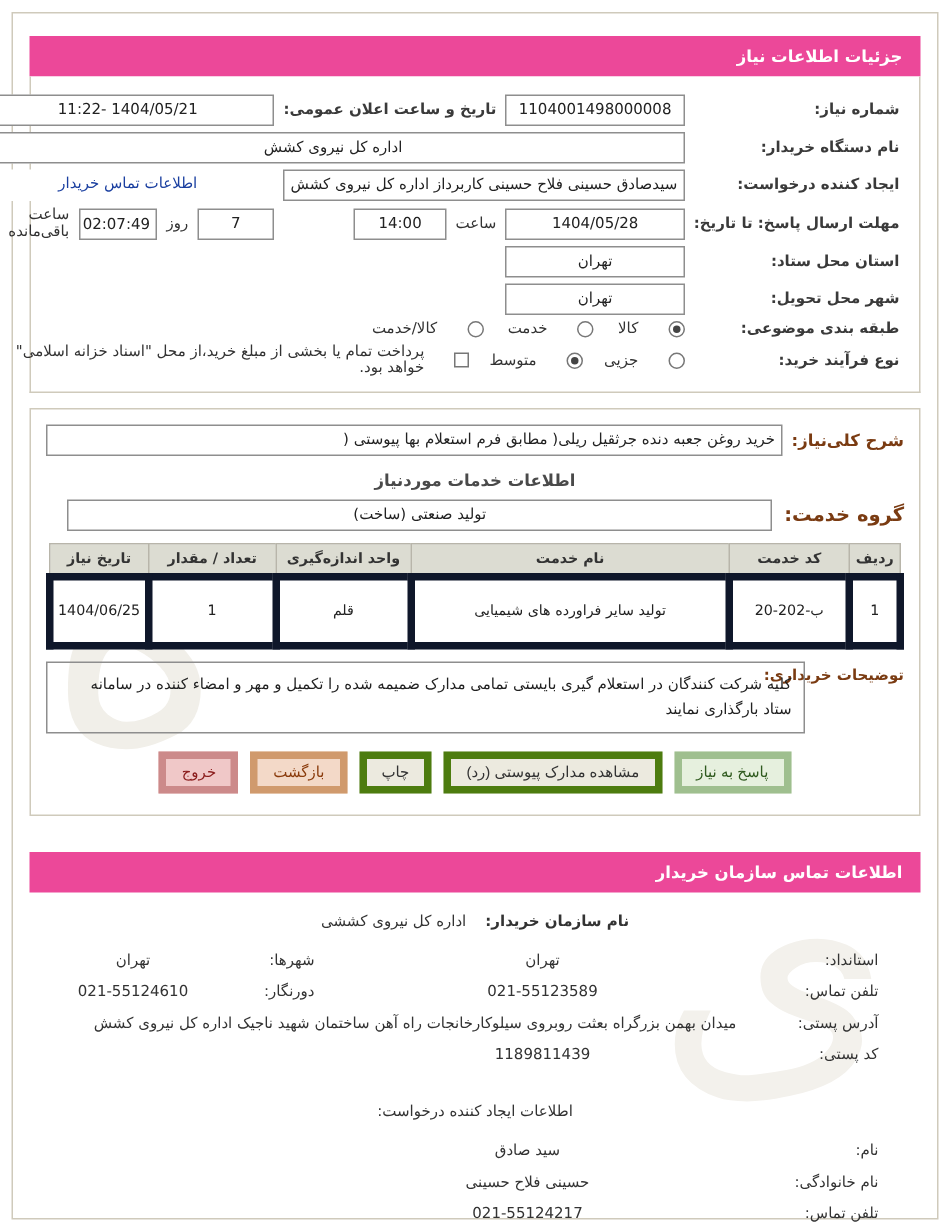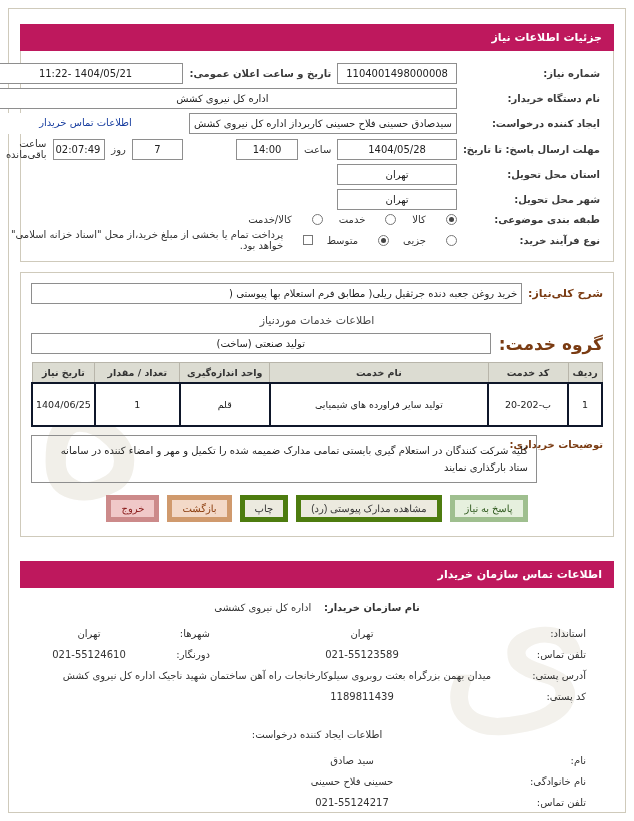--- a/index.html
+++ b/index.html
@@ -41,21 +41,21 @@
     border: 1px solid #cfcabb;
     background: transparent;
     z-index: 1;
   }
   .content {
     position: relative;
     z-index: 2;
     padding: 0 20px;
   }
   .bar {
-    background: #be185d;
+    background: #ec4899;
     color: #fff;
     text-align: right;
     font-size: 11px;
     font-weight: bold;
     padding: 7px 12px;
     margin: 24px 0 0 0;
   }
   .bar.center { text-align: right; }
   .panel {
     border: 1px solid #cfcabb;
@@ -116,43 +116,43 @@
   .sec-box {
     border: 1px solid #cfcabb;
     margin-top: 10px;
     padding: 10px;
   }
   .title-line { display: flex; align-items: center; gap: 6px; }
   .title-strong { font-size: 11px; font-weight: bold; color: #7a3b12; white-space: nowrap; }
   .subtitle {
     text-align: center;
     font-size: 11px;
-    font-weight: normal;
+    font-weight: bold;
     color: #4a4a4a;
     margin: 10px 0 6px 0;
   }
   .grp-row { display: flex; align-items: center; gap: 8px; margin-bottom: 8px; }
-  .grp-label { font-size: 17px; font-weight: bold; color: #7a3b12; white-space: nowrap; }
+  .grp-label { font-size: 13px; font-weight: bold; color: #7a3b12; white-space: nowrap; }
 
   table.grid {
     width: 100%;
     border-collapse: collapse;
     font-size: 9.5px;
   }
   table.grid th {
     background: #dcdcd2;
     border: 1px solid #b8b5aa;
     color: #333;
     font-weight: bold;
     padding: 4px 3px;
     text-align: center;
     font-size: 9.5px;
   }
   table.grid td {
-    border: 2px solid #0f172a;
+    border: 5px solid #0f172a;
     padding: 15px 3px;
     text-align: center;
     color: #222;
     background: #fff;
   }
   .desc-box {
     border: 1px solid #8e8e8e;
     padding: 6px 8px;
     font-size: 10px;
     line-height: 1.7;
@@ -239,21 +239,21 @@
           <td>
             <div class="inline-row" style="justify-content:flex-start">
               <div class="field" style="width:60px">7</div>
               <span class="note">روز</span>
               <div class="field" style="width:62px">02:07:49</div>
               <span class="note">ساعت باقی‌مانده</span>
             </div>
           </td>
         </tr>
         <tr>
-          <td class="lbl">استان محل تحویل:</td>
+          <td class="lbl">استان محل ستاد:</td>
           <td>
                 <div class="field">تهران</div>
               </td>
           <td colspan="2"></td>
         </tr>
         <tr>
           <td class="lbl">شهر محل تحویل:</td>
           <td>
                 <div class="field">تهران</div>
               </td>

